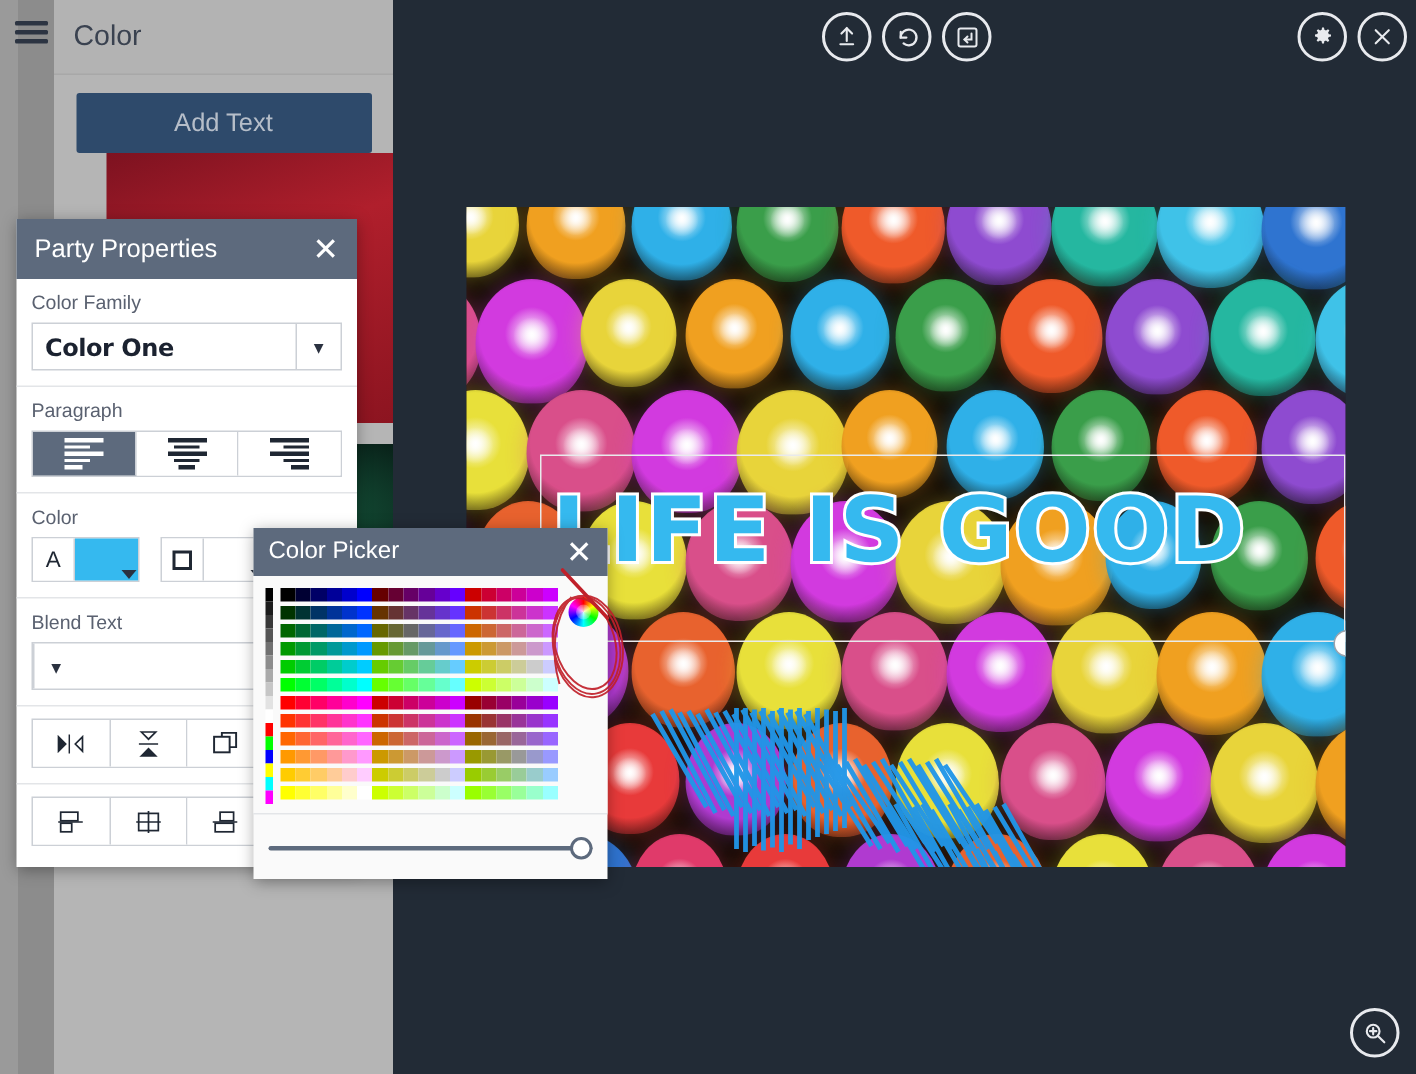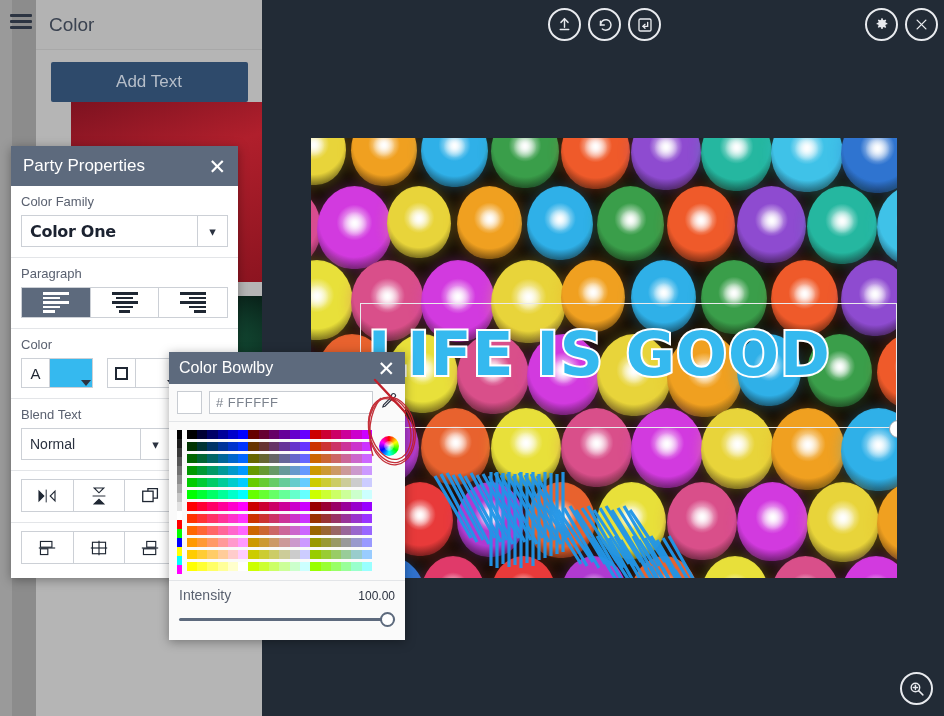--- a/index.html
+++ b/index.html
@@ -487,21 +487,20 @@
               <span class="sq-icon"></span>
             </div>
           <div class="sw" id="sw-out" style="background: rgb(255, 255, 255);"></div>
         </div>
       </div>
     </div>
 
     <div class="tp-sect">
       <div class="tp-label">Blend Text</div>
       <div class="sel-wrap" style="width:150px">
-        <div class="sel-val plain">Normal</div>
         <div class="sel-arrow">▾</div>
       </div>
     </div>
 
     <div class="tp-sect">
       <div class="icon-grid">
         <div>
           <svg width="20" height="16" viewBox="0 0 24 20" fill="none" stroke="#1f2733" stroke-width="1.4">
             <path d="M11 2 L11 18" stroke-width="1.2"></path>
             <path d="M2 4 L8 10 L2 16 Z" fill="#1f2733"></path>
@@ -559,34 +558,24 @@
             <rect x="7" y="4" width="5" height="15"></rect>
             <rect x="13" y="4" width="5" height="10"></rect>
           </svg>
         </div>
       </div>
     </div>
   </div>
 
   <div class="cp-panel">
     <div class="cp-head">
-      <div class="cp-head-title">Color Bowlby</div>
+      <div class="cp-head-title">Color Picker</div>
       <div class="tp-x">✕</div>
     </div>
 
-    <div class="cp-top">
-      <div class="cp-sw" id="cp-sw" style="background: rgb(255, 255, 255);"></div>
-      <div class="cp-hex"># FFFFFF</div>
-      <div>
-        <svg width="17" height="17" viewBox="0 0 24 24" fill="none" stroke="#2b3240" stroke-width="1.6" stroke-linecap="round">
-          <path d="M17 3 a2.8 2.8 0 0 1 4 4 L18 10 l-3-3z"></path>
-          <path d="M15.5 7.5 L5 18 L4 21 L7 20 L17.5 9.5"></path>
-        </svg>
-      </div>
-    </div>
 
     <div class="cp-body">
       <div class="cp-ramp" id="cp-ramp">
           <i style="background: rgb(0, 0, 0);"></i>
           <i style="background: rgb(28, 28, 28);"></i>
           <i style="background: rgb(56, 56, 56);"></i>
           <i style="background: rgb(85, 85, 85);"></i>
           <i style="background: rgb(113, 113, 113);"></i>
           <i style="background: rgb(141, 141, 141);"></i>
           <i style="background: rgb(170, 170, 170);"></i>
@@ -815,24 +804,20 @@
           <i style="background: rgb(153, 255, 51);"></i>
           <i style="background: rgb(153, 255, 102);"></i>
           <i style="background: rgb(153, 255, 153);"></i>
           <i style="background: rgb(153, 255, 204);"></i>
           <i style="background: rgb(153, 255, 255);"></i>
         </div>
       <div class="cp-wheel"></div>
     </div>
 
     <div class="cp-foot">
-      <div class="cp-foot-row">
-        <div class="cp-int-lbl">Intensity</div>
-        <div class="cp-int-val">100.00</div>
-      </div>
       <div class="cp-slider">
         <div class="cp-track"></div>
         <div class="cp-knob"></div>
       </div>
     </div>
 
     <svg class="red-annot" width="52" height="100" viewBox="0 0 52 100">
       <g fill="none" stroke="#c0202a" stroke-width="1.3" opacity="0.92">
         <ellipse cx="26" cy="52" rx="22" ry="33" transform="rotate(-12 26 52)"></ellipse>
         <ellipse cx="25" cy="51" rx="20" ry="31" transform="rotate(-16 25 51)"></ellipse>

